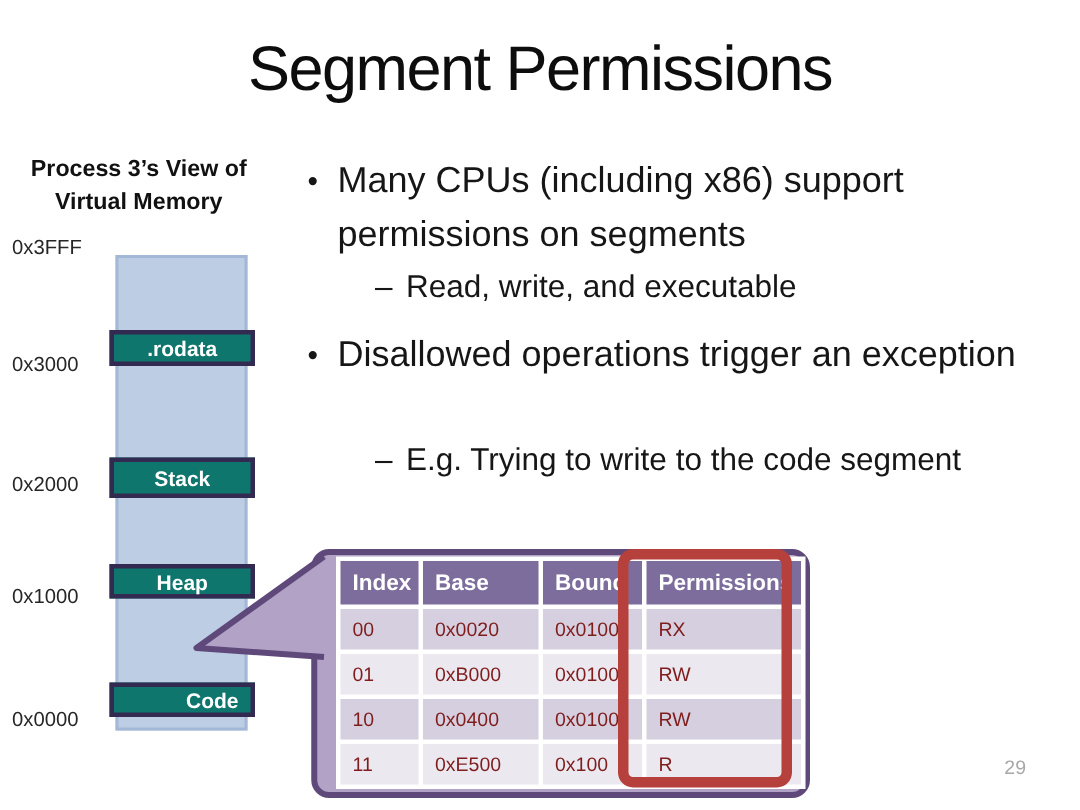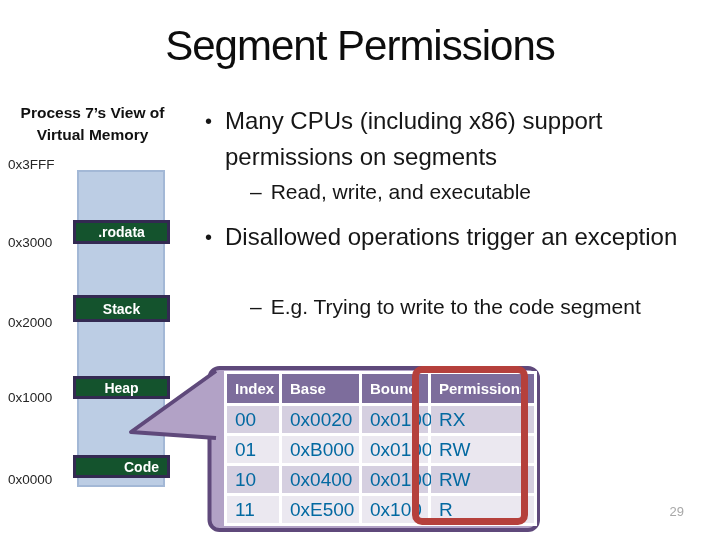--- a/index.html
+++ b/index.html
@@ -31,27 +31,27 @@
   }
   .addr-0 { top: 157px; } .addr-1 { top: 235px; } .addr-2 { top: 315px; }
   .addr-3 { top: 390px; } .addr-4 { top: 472px; }
 
   .mem-column {
     position: absolute; left: 77px; top: 170px; width: 88px; height: 317px;
     background: #bccde4; border: 2px solid #a3b8d6; z-index: 1;
   }
   .band {
     position: absolute; left: 73px; width: 97px;
-    background: #14532d; border: 3px solid #332a52;
+    background: #0f766e; border: 3px solid #332a52;
     color: #ffffff; font-weight: bold; font-size: 14px;
     display: flex; align-items: center; justify-content: center;
     z-index: 2;
   }
   .band-rodata { top: 220px; height: 24px; }
-  .band-stack  { top: 295px; height: 27px; }
+  .band-stack  { top: 305px; height: 27px; }
   .band-heap   { top: 376px; height: 23px; }
   .band-code   { top: 455px; height: 23px; padding-left: 40px; }
 
   
   .bullet {
     position: absolute; left: 205px; display: flex;
     font-size: 24px; line-height: 36px; color: #161616;
   }
   .bullet .marker { width: 20px; flex: 0 0 20px; font-size: 20px; }
   .bullet .btext { width: 460px; }
@@ -78,21 +78,21 @@
     display: grid;
     grid-template-columns: 52px 77px 66px 103px;
     grid-template-rows: 29px 27px 27px 27px 27px;
     gap: 3px;
   }
   .th {
     background: #7d6d9c; color: #ffffff; font-weight: bold; font-size: 15px;
     display: flex; align-items: center; padding-left: 8px;
   }
   .td {
-    font-size: 19px; color: #0369a1;
+    font-size: 13px; color: #7f1d1d;
     display: flex; align-items: center; padding-left: 8px;
   }
   .row-dark  { background: #d5cfe0; }
   .row-light { background: #ebe8f0; }
 
   
   .perm-highlight {
     position: absolute; left: 412px; top: 366px; width: 116px; height: 159px;
     border: 7px solid #b5403c; border-radius: 10px;
     z-index: 5; pointer-events: none;
@@ -103,21 +103,21 @@
     font-size: 13px; color: #a8a8a8;
   }
 </style>
 </head>
 <body>
 
 <div class="slide">
 
   <div class="title">Segment Permissions</div>
 
-  <div class="mem-heading">Process 7’s View of Virtual Memory</div>
+  <div class="mem-heading">Process 3’s View of Virtual Memory</div>
 
   <span class="addr addr-0">0x3FFF</span>
   <span class="addr addr-1">0x3000</span>
   <span class="addr addr-2">0x2000</span>
   <span class="addr addr-3">0x1000</span>
   <span class="addr addr-4">0x0000</span>
 
   <div class="mem-column"></div>
 
   <div class="band band-rodata">

